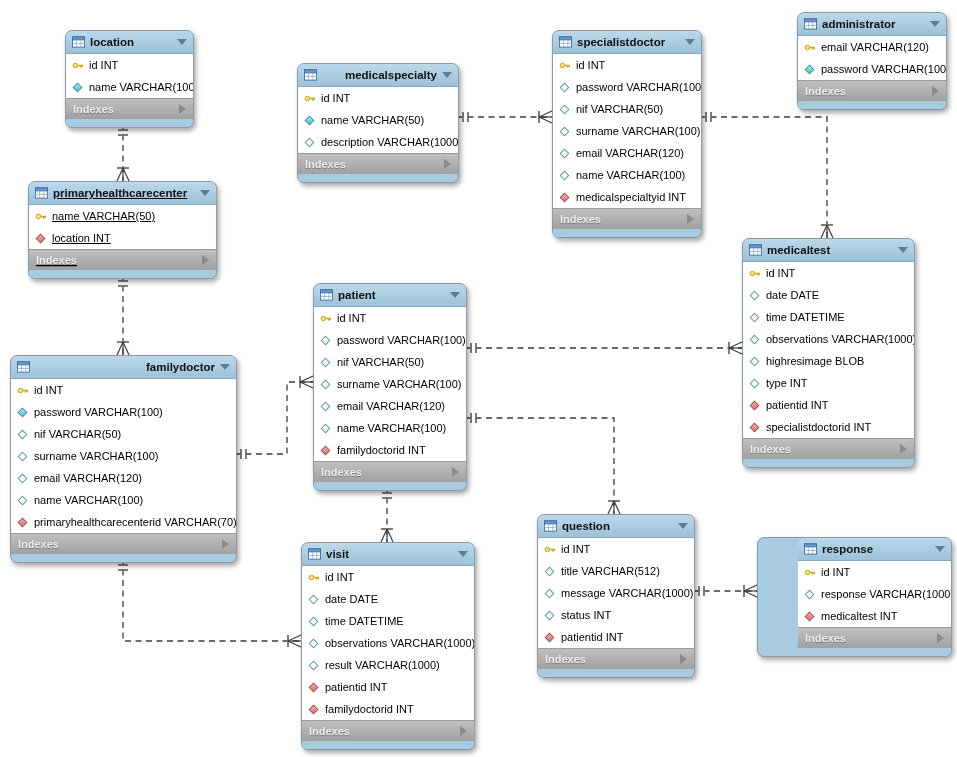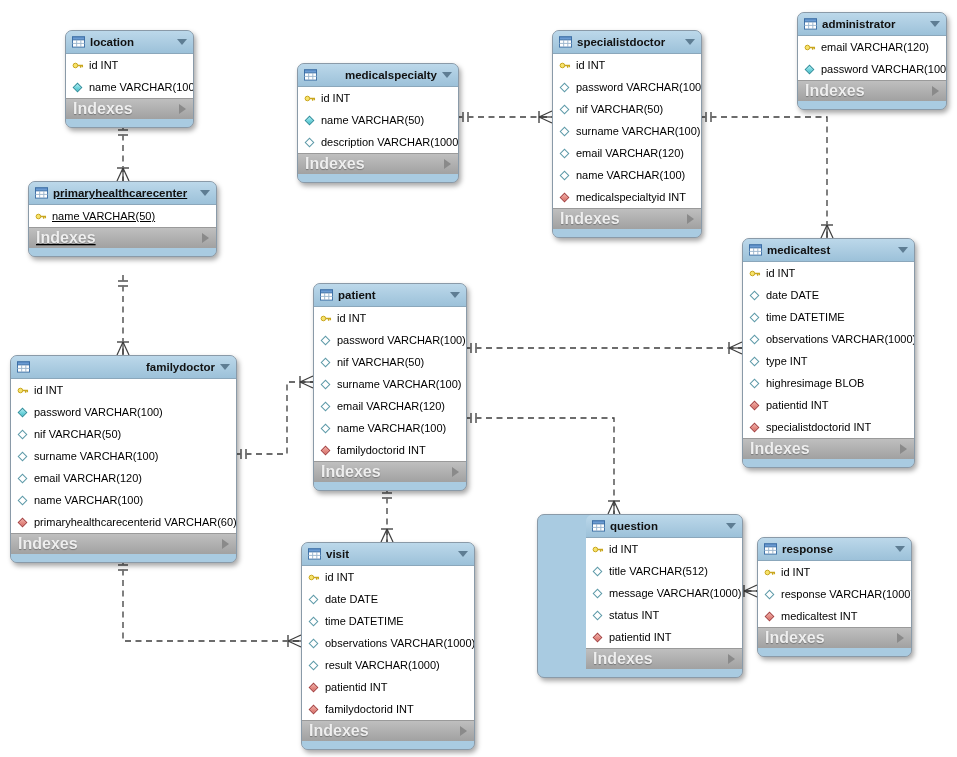--- a/index.html
+++ b/index.html
@@ -21,21 +21,21 @@
   .tbody{background:#84cc16;}
   .frow{height:22px;display:flex;align-items:center;gap:5px;padding:0 5px;
         font-size:11px;color:#000;white-space:nowrap;overflow:hidden;background:#fff;}
   .ficon{width:13px;display:flex;justify-content:center;align-items:center;flex:none;}
   .dm{width:7px;height:7px;transform:rotate(45deg);border:1px solid #2e8f9c;box-sizing:border-box;}
   .dm.filled{background:linear-gradient(135deg,#aeeef4,#3dbfc9);}
   .dm.outline{background:#ffffff;border-color:#5d9aa8;}
   .dm.fk{background:linear-gradient(135deg,#f2b0a8,#d96b63);border-color:#a64040;}
   .tindexes{height:20px;display:flex;align-items:center;padding:0 7px;
             background:linear-gradient(#bfbfbf,#a1a1a1);border-top:1px solid #9a9a9a;
-            color:#eeeeee;font-size:16px;font-weight:bold;
+            color:#eeeeee;font-size:11px;font-weight:bold;
             text-shadow:0 1px 1px rgba(0,0,0,0.3);}
   .idx-arrow{margin-left:auto;width:0;height:0;border-top:5px solid transparent;
              border-bottom:5px solid transparent;border-left:7px solid #8a8a8a;}
   .tfoot{height:8px;background:#a9cbe1;border-radius:0 0 6px 6px;}
 </style>
 </head>
 <body>
 
 <div id="canvas">
   <svg id="edges" xmlns="http://www.w3.org/2000/svg">
@@ -184,20 +184,26 @@
       <div class="tbody">
         <div class="frow">
           <span class="ficon">
             <svg width="12" height="11" viewBox="0 0 12 11">
               <circle cx="3.4" cy="5.5" r="2.3" fill="#f7e36b" stroke="#c9a61d"></circle>
               <path d="M5.7 5.5 H11 M8.6 5.5 V7.8 M10.4 5.5 V7.2" stroke="#c9a61d" stroke-width="1.3" fill="none"></path>
             </svg>
           </span>
           <span>name VARCHAR(50)</span>
         </div>
+        <div class="frow">
+          <span class="ficon">
+            <span class="dm fk"></span>
+          </span>
+          <span>location INT</span>
+        </div>
       </div>
       <div class="tindexes">
         <span>Indexes</span>
         <span class="idx-arrow"></span>
       </div>
       <div class="tfoot"></div>
     </div>
     <div class="table" style="left: 10px; top: 355px; width: 225px; text-align: right;">
       <div class="thead">
         <span class="ficon">
@@ -249,21 +255,21 @@
         <div class="frow">
           <span class="ficon">
             <span class="dm outline"></span>
           </span>
           <span>name VARCHAR(100)</span>
         </div>
         <div class="frow">
           <span class="ficon">
             <span class="dm fk"></span>
           </span>
-          <span>primaryhealthcarecenterid VARCHAR(60)</span>
+          <span>primaryhealthcarecenterid VARCHAR(70)</span>
         </div>
       </div>
       <div class="tindexes">
         <span>Indexes</span>
         <span class="idx-arrow"></span>
       </div>
       <div class="tfoot"></div>
     </div>
     <div class="table" style="left: 297px; top: 63px; width: 160px; text-align: right;">
       <div class="thead">
@@ -518,30 +524,30 @@
         <div class="frow">
           <span class="ficon">
             <span class="dm outline"></span>
           </span>
           <span>observations VARCHAR(1000)</span>
         </div>
         <div class="frow">
           <span class="ficon">
             <span class="dm outline"></span>
           </span>
+          <span>highresimage BLOB</span>
+        </div>
+        <div class="frow">
+          <span class="ficon">
+            <span class="dm outline"></span>
+          </span>
           <span>type INT</span>
         </div>
         <div class="frow">
           <span class="ficon">
-            <span class="dm outline"></span>
-          </span>
-          <span>highresimage BLOB</span>
-        </div>
-        <div class="frow">
-          <span class="ficon">
             <span class="dm fk"></span>
           </span>
           <span>patientid INT</span>
         </div>
         <div class="frow">
           <span class="ficon">
             <span class="dm fk"></span>
           </span>
           <span>specialistdoctorid INT</span>
         </div>
@@ -612,21 +618,21 @@
           </span>
           <span>familydoctorid INT</span>
         </div>
       </div>
       <div class="tindexes">
         <span>Indexes</span>
         <span class="idx-arrow"></span>
       </div>
       <div class="tfoot"></div>
     </div>
-    <div class="table" style="left: 537px; top: 514px; width: 156px; padding-left: 48px;">
+    <div class="table" style="left: 537px; top: 514px; width: 156px;">
       <div class="thead">
         <span class="ficon">
           <svg width="14" height="12" viewBox="0 0 14 12">
             <rect x="0.5" y="0.5" width="13" height="11" fill="#ffffff" stroke="#3b6ea5"></rect>
             <rect x="0.5" y="0.5" width="13" height="3.2" fill="#6b9bd2" stroke="#3b6ea5"></rect>
             <line x1="5" y1="3.7" x2="5" y2="11.5" stroke="#9ab4cc"></line>
             <line x1="9.5" y1="3.7" x2="9.5" y2="11.5" stroke="#9ab4cc"></line>
             <line x1="0.5" y1="7.5" x2="13.5" y2="7.5" stroke="#9ab4cc"></line>
           </svg>
         </span>
@@ -667,21 +673,21 @@
           </span>
           <span>patientid INT</span>
         </div>
       </div>
       <div class="tindexes">
         <span>Indexes</span>
         <span class="idx-arrow"></span>
       </div>
       <div class="tfoot"></div>
     </div>
-    <div class="table" style="left: 757px; top: 537px; width: 153px;">
+    <div class="table" style="left: 757px; top: 537px; width: 153px; padding-left: 40px;">
       <div class="thead">
         <span class="ficon">
           <svg width="14" height="12" viewBox="0 0 14 12">
             <rect x="0.5" y="0.5" width="13" height="11" fill="#ffffff" stroke="#3b6ea5"></rect>
             <rect x="0.5" y="0.5" width="13" height="3.2" fill="#6b9bd2" stroke="#3b6ea5"></rect>
             <line x1="5" y1="3.7" x2="5" y2="11.5" stroke="#9ab4cc"></line>
             <line x1="9.5" y1="3.7" x2="9.5" y2="11.5" stroke="#9ab4cc"></line>
             <line x1="0.5" y1="7.5" x2="13.5" y2="7.5" stroke="#9ab4cc"></line>
           </svg>
         </span>

